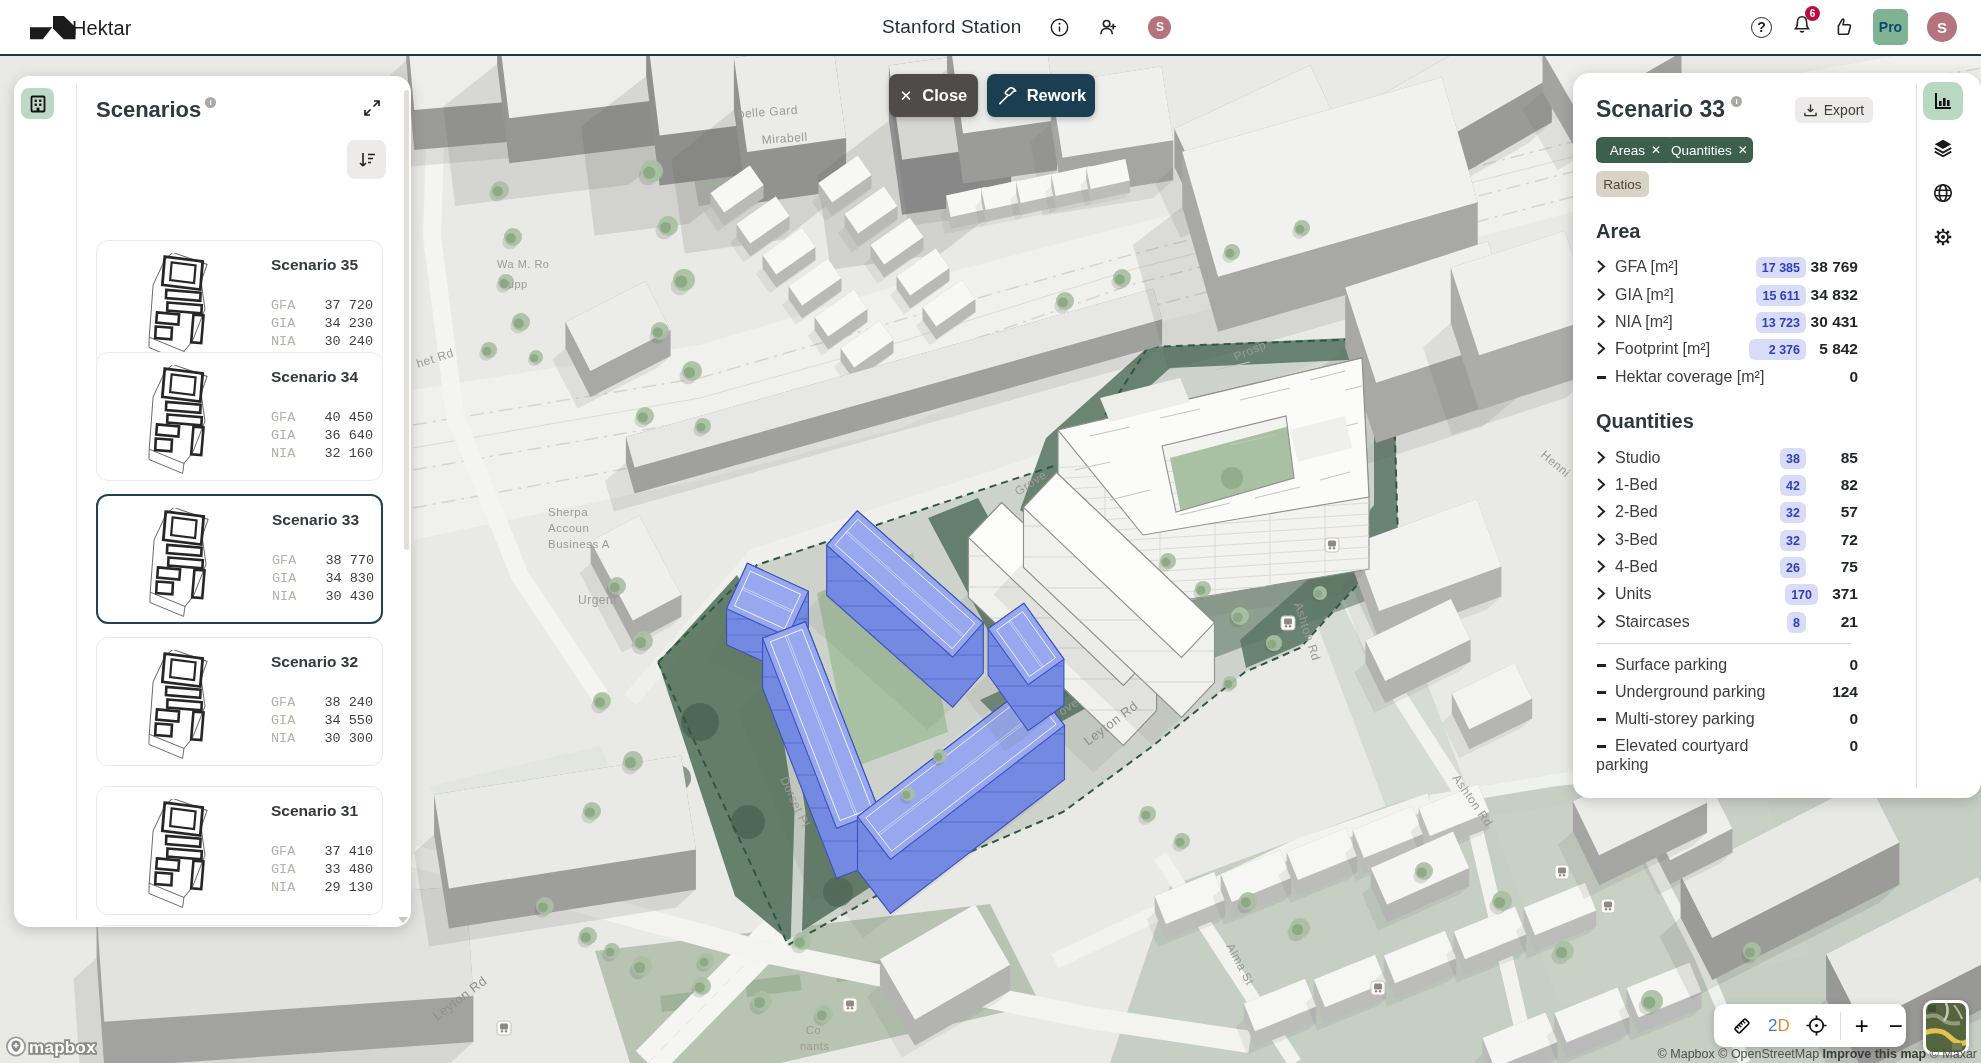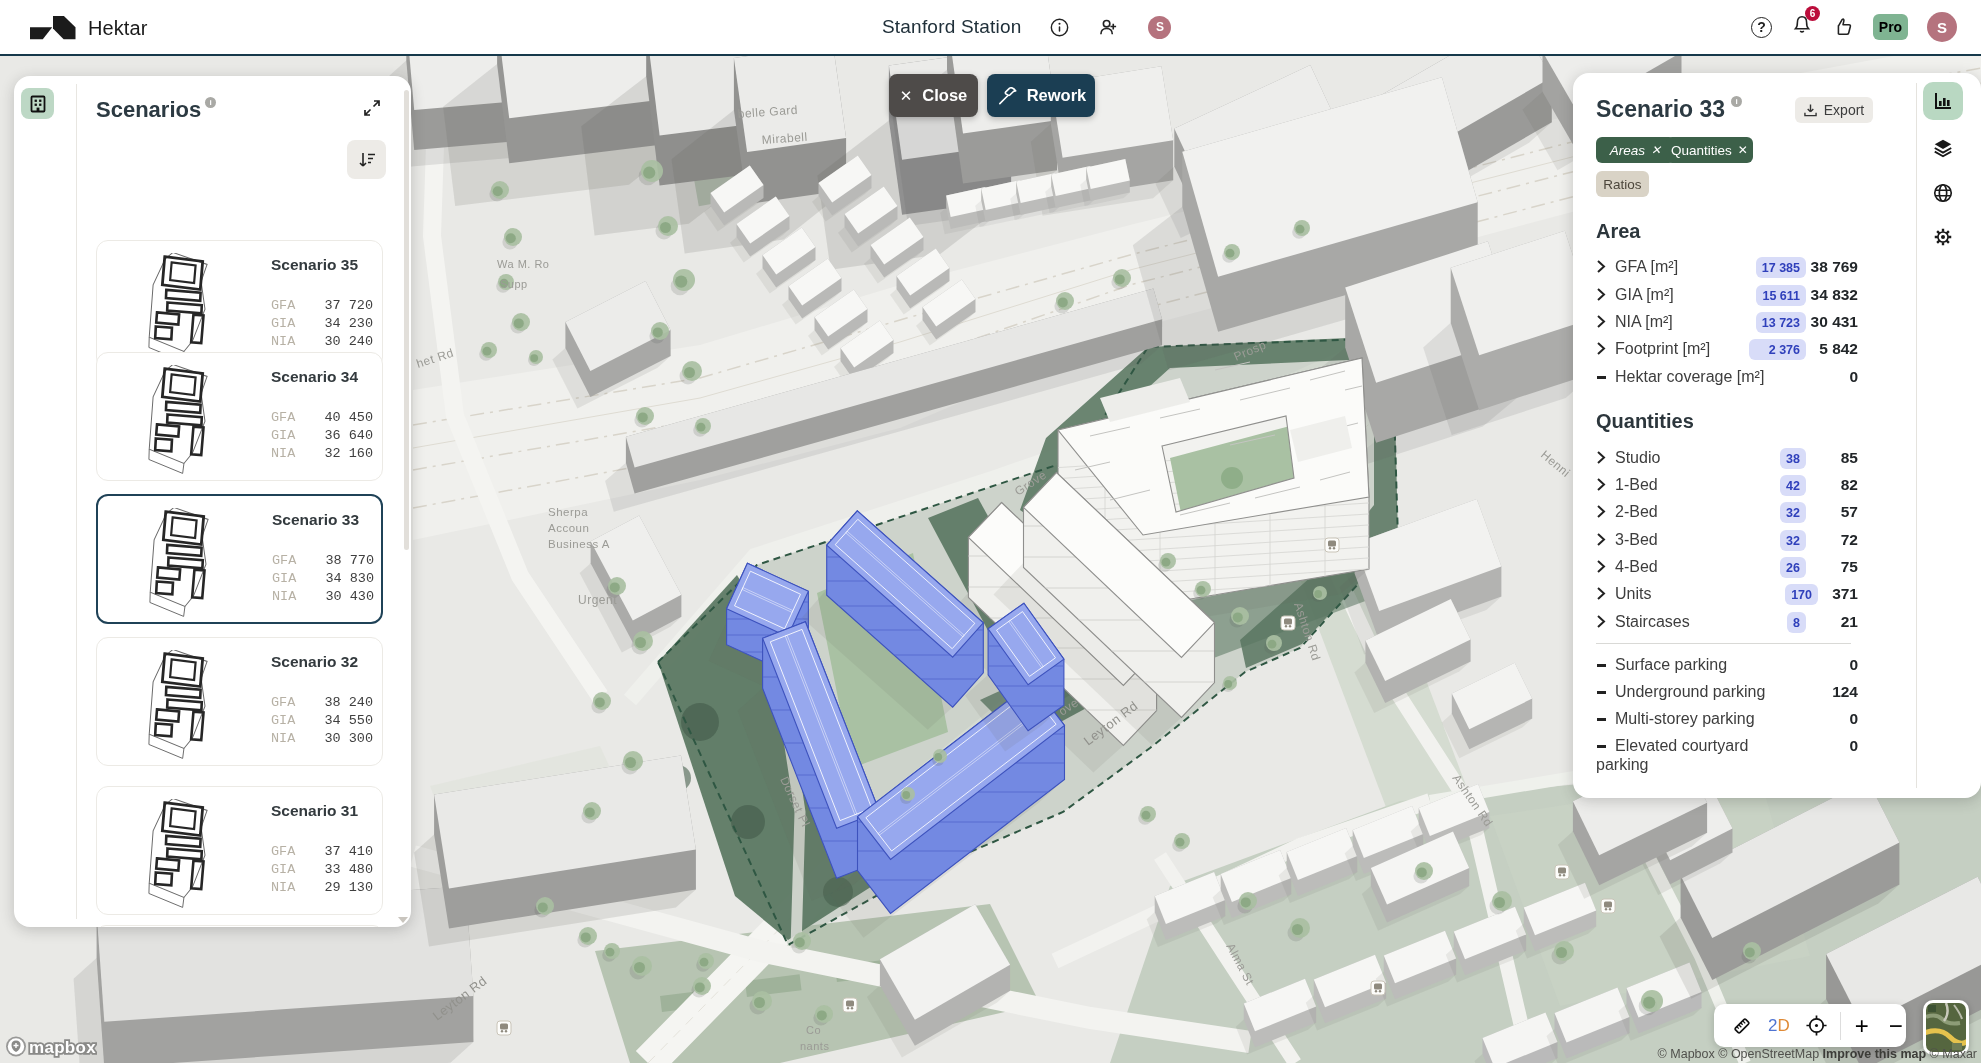--- a/index.html
+++ b/index.html
@@ -3,29 +3,29 @@
 <meta charset="utf-8">
 <style>
 * { margin:0; padding:0; box-sizing:border-box; }
 html,body { width:1981px; height:1063px; overflow:hidden; }
 body { font-family:"Liberation Sans", sans-serif; background:#e9e9e6; position:relative; }
 #map { position:absolute; left:0; top:0; width:1981px; height:1063px; }
 
 
 header { position:absolute; left:0; top:0; width:1981px; height:56px; background:#fff; border-bottom:2px solid #16394b; z-index:30; }
 .logo { position:absolute; left:30px; top:15px; }
-.logotext { position:absolute; left:88px; top:17px; font-size:20px; font-weight:500; color:#1b1b1b; letter-spacing:0.1px; }
+.logotext { position:absolute; left:72px; top:17px; font-size:20px; font-weight:500; color:#1b1b1b; letter-spacing:0.1px; }
 .hcenter { position:absolute; left:882px; top:0; height:54px; display:flex; align-items:center; gap:29px; }
 .htitle { font-size:19px; color:#20303a; letter-spacing:0.2px; }
 .avatar-s { width:23px; height:23px; border-radius:50%; background:#b5737e; color:#fff; font-size:12px; font-weight:700; display:flex; align-items:center; justify-content:center; }
 .hright { position:absolute; right:24px; top:0; height:54px; display:flex; align-items:center; gap:19px; }
 .qmark { width:21px; height:21px; border-radius:50%; border:1.6px solid #222; color:#222; font-size:14px; font-weight:700; display:flex; align-items:center; justify-content:center; }
 .bellwrap { position:relative; }
 .badge6 { position:absolute; right:-7px; top:-8px; width:15px; height:15px; border-radius:50%; background:#bb0d3b; color:#fff; font-size:10px; font-weight:700; display:flex; align-items:center; justify-content:center; }
-.pro { width:35px; height:26px; border-radius:6px; background:#7fb492; color:#000000; font-size:14px; font-weight:700; display:flex; align-items:center; justify-content:center; }
+.pro { width:35px; height:36px; border-radius:6px; background:#7fb492; color:#0c4a6e; font-size:14px; font-weight:700; display:flex; align-items:center; justify-content:center; }
 .avatar-l { width:30px; height:30px; border-radius:50%; background:#b5737e; color:#fff; font-size:15px; font-weight:700; display:flex; align-items:center; justify-content:center; }
 
 
 #lpanel { position:absolute; left:14px; top:76px; width:397px; height:851px; background:#fff; border-radius:16px; box-shadow:0 3px 14px rgba(40,40,40,0.22); z-index:20; overflow:hidden; }
 .lrail-sep { position:absolute; left:62px; top:8px; bottom:8px; width:1px; background:#e8e6e1; }
 .greenbtn { position:absolute; left:7px; top:12px; width:33px; height:31px; border-radius:8px; background:#bdd8c5; display:flex; align-items:center; justify-content:center; }
 .ltitle { position:absolute; left:82px; top:21px; font-size:22px; font-weight:600; color:#2c3a42; }
 .infodot { display:inline-block; width:11px; height:11px; border-radius:50%; background:#a9a9a5; color:#fff; font-size:8px; font-weight:700; text-align:center; line-height:11px; vertical-align:top; margin-left:4px; }
 .expand { position:absolute; right:30px; top:23px; }
 .namesel { position:absolute; left:82px; top:64px; width:245px; height:39px; background:#edebe7; border-radius:8px; display:flex; align-items:center; padding:0 14px; font-size:16px; color:#333; justify-content:space-between; }
@@ -814,21 +814,21 @@
     </svg>
   <span>Rework</span>
 </div>
 
 <div id="rpanel">
   <div class="rsep"></div>
   <div class="rtitle">Scenario 33<span class="infodot" style="margin-left:6px">i</span></div>
   <div class="exportbtn"><svg width="13" height="14" viewBox="0 0 14 14">
         <path d="M7,1 v8 M7,9 l-3,-3 M7,9 l3,-3 M1,10 v3 h12 v-3" fill="none" stroke="#333" stroke-width="1.5"></path>
       </svg>Export</div>
-  <div class="tag g" style="left:23px; top:64px; width:79px;font-style:italic;">Areas <span style="font-size:12px">✕</span></div>
+  <div class="tag g" style="left:23px; top:64px; width:79px;">Areas <span style="font-size:12px">✕</span></div>
   <div class="tag g" style="left:93px; top:64px; width:87px;">Quantities <span style="font-size:12px">✕</span></div>
   <div class="tag b" style="left:23px; top:98px; width:53px;">Ratios</div>
   <div class="sechead" style="top:147px;">Area</div>
   <div class="rrow" style="top:184px;">
       <svg class="chev" width="10" height="15" viewBox="0 0 10 15">
         <path d="M2,2 l6,5.5 L2,13" fill="none" stroke="#222" stroke-width="2"></path>
       </svg>
       <span class="lbl">GFA [m²]</span>
       <span class="bdg" style="right:52px;">17 385</span>
       <span class="val">38 769</span>

